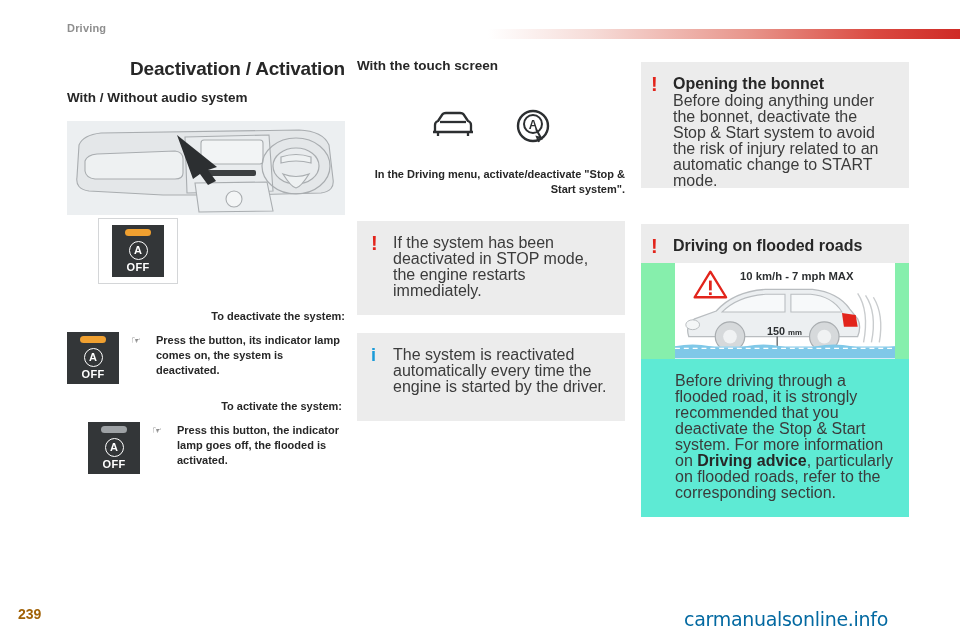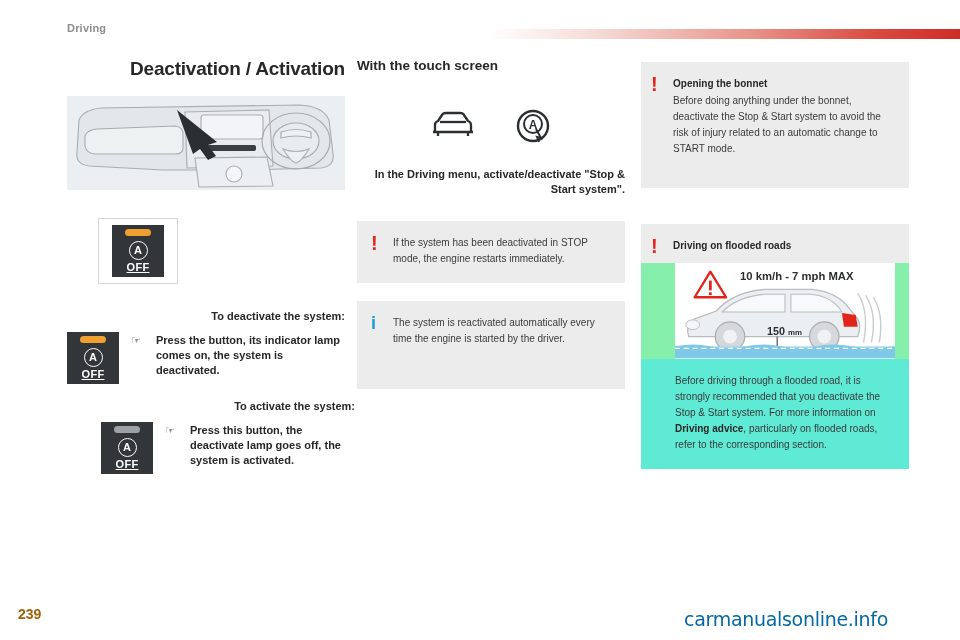--- a/index.html
+++ b/index.html
@@ -64,21 +64,21 @@
   }
   .hw-bar { width: 26px; height: 7px; border-radius: 4px; }
   .hw-bar.on  { background: #f0a030; }
   .hw-bar.off { background: #9ea2a5; }
   .hw-a {
     width: 19px; height: 19px; border: 1.6px solid #ffffff;
     border-radius: 50%; margin-top: 5px;
     display:flex; align-items:center; justify-content:center;
     font-size: 11px; font-weight:bold; color:#fff; line-height:1;
   }
-  .hw-off { font-size: 11px; font-weight: bold; color:#fff; margin-top:1px; letter-spacing:.3px;text-decoration:underline;}
+  .hw-off { font-size: 11px; font-weight: bold; color:#fff; margin-top:1px; letter-spacing:.3px;}
   .bullet-row { display: flex; gap: 12px; align-items: flex-start; }
   .bullet-arrow {
     font-size: 11px; color: #272727; padding-top: 2px; flex:0 0 auto;
     width: 13px;
   }
   .bullet-txt {
     font-size: 11px; font-weight: bold; color: #272727;
     line-height: 15px; padding-top: 1px;
   }
 
@@ -93,21 +93,21 @@
     background: #ececec;
     padding: 14px 16px 16px 14px;
     display: flex; gap: 12px; align-items: flex-start;
   }
   .note-mark {
     font-size: 20px; font-weight: bold; line-height: 15px;
     flex: 0 0 10px; padding-top: 1px;
   }
   .mark-warn { color: #e2241b; }
   .mark-info { color: #1b9bd8; }
-  .note-body { font-size: 10px; color: #3b3b3b; line-height: 16px; }
+  .note-body { font-size: 16px; color: #3b3b3b; line-height: 16px; }
   .note-title { font-weight: bold; color: #272727; display:block; margin-bottom:1px;}
 
   
   .flood-wrap { background:#86efac; padding: 0 14px 0 34px; }
   .flood-fig  { background:#ffffff; width: 100%; height: 96px; position:relative; overflow:hidden; }
   .flood-txt  { background:#5eead4; padding: 14px 16px 16px 34px; }
 
   .pagenum {
     position: absolute; left: 18px; top: 606px;
     font-size: 14px; font-weight: bold; color: #a16207;
@@ -123,20 +123,21 @@
 <body>
 
 <div class="page">
 
   <div class="hdr-chapter">Driving</div>
   <div class="hdr-gradient"></div>
 
   <div class="col-left">
 
     <div class="h1">Deactivation / Activation</div>
+    <div class="h2" style="margin-top:10px;">With / Without audio system</div>
 
     <div class="dash-box">
       <svg width="278" height="94" viewBox="0 0 278 94">
         <g fill="#e4e7e9" stroke="#a9adb0" stroke-width="1.1">
           <path d="M12 24 Q16 14 34 12 L232 9 Q256 10 262 24 L266 58 Q268 70 254 72 L180 74 L96 74 L22 70 Q8 68 10 56 Z"></path>
           <path d="M18 40 Q20 34 30 33 L108 30 Q116 31 116 38 L116 52 Q116 58 108 58 L28 58 Q19 57 18 50 Z" fill="#eef1f2"></path>
           <path d="M118 16 L202 14 L206 70 L120 72 Z" fill="#e9ecee"></path>
           <rect x="134" y="19" width="62" height="24" rx="3" fill="#f2f4f5"></rect>
           <path d="M128 62 L200 61 L206 90 L132 91 Z" fill="#eceff1"></path>
           <circle cx="167" cy="78" r="8" fill="#f3f5f6"></circle>
@@ -167,30 +168,30 @@
       <div class="hw-btn">
         <div class="hw-bar on"></div>
         <div class="hw-a">A</div>
         <div class="hw-off">OFF</div>
       </div>
       <div class="bullet-arrow">☞</div>
       <div class="bullet-txt">Press the button, its indicator lamp comes on, the system is deactivated.</div>
     </div>
   </div>
 
-  <div style="position:absolute;left:77px;top:400px;width:278px;padding-left:24px;">
+  <div style="position:absolute;left:64px;top:400px;width:278px;padding-left:24px;">
     <div class="h3">To activate the system:</div>
     <div class="bullet-row" style="margin-top:10px;">
       <div class="hw-btn">
         <div class="hw-bar off"></div>
         <div class="hw-a">A</div>
         <div class="hw-off">OFF</div>
       </div>
       <div class="bullet-arrow">☞</div>
-      <div class="bullet-txt">Press this button, the deactivate lamp goes off, the system is activated.</div>
+      <div class="bullet-txt">Press this button, the indicator lamp goes off, the flooded is activated.</div>
     </div>
   </div>
 
   <div class="col-mid">
 
     <div class="h2">With the touch screen</div>
 
     <div class="ts-icons">
       <svg width="46" height="32" viewBox="0 0 46 32">
         <g fill="none" stroke="#2c2f31" stroke-width="2.3" stroke-linejoin="round">

